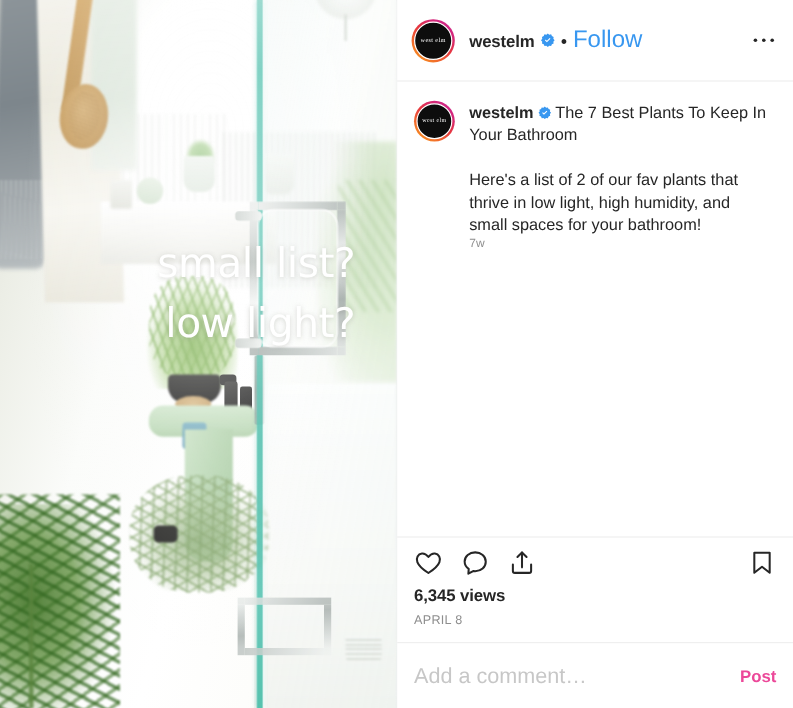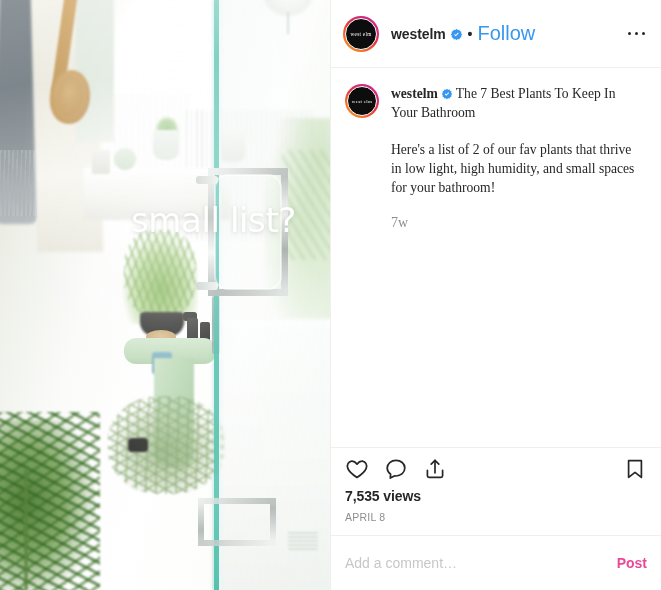--- a/index.html
+++ b/index.html
@@ -400,28 +400,27 @@
     width: 100%; height: 100%; border-radius: 50%;
     background: #0d0d0d; border: 1.5px solid #fff;
     display:flex; align-items:center; justify-content:center;
     color:#fff; font-size:5px; letter-spacing:.3px;
     font-family:"Liberation Serif", serif; white-space: nowrap;
   }
   .cap-text {
     margin-left: 12px; flex: 1 1 auto;
     font-size: 13.6px; line-height: 1.42; color: #262626;
     word-wrap: break-word;
-    font-family: Liberation Serif, serif;
   }
   .cap-user { font-weight: 700; color: #262626; }
   .cap-verified { width: 12px; height: 12px; display:inline-block; vertical-align:-2px; margin: 0 3px 0 3px;}
   .cap-para { margin-top: 17px; display: block; }
   .cap-time {
-    margin-top: 16px; display: block;
-    font-size: 14px; color: #8e8e8e; letter-spacing: .1px;
+    display: block;
+    font-size: 10px; color: #8e8e8e; letter-spacing: .1px;
   }
 
   
   .p-actions {
     border-top: 1px solid #efefef;
     padding: 9px 14px 0 14px;
     flex: 0 0 auto;
   }
   .act-row { display: flex; align-items: center; }
   .act-icon { cursor: pointer; margin-right: 15px; display:flex; }
@@ -439,21 +438,21 @@
 
   
   .p-comment {
     border-top: 1px solid #efefef;
     height: 55px; flex: 0 0 55px;
     display: flex; align-items: center;
     padding: 0 14px;
   }
   .comment-input {
     flex: 1 1 auto; border: none; outline: none;
-    font-size: 14px; color: #a16207;
+    font-size: 18px; color: #a16207;
     font-family: "Liberation Sans", sans-serif;
     background: transparent;
   }
   .comment-input::placeholder { color: #c7c7c7; }
   .post-btn {
     font-size: 14px; font-weight: 700; color: #ec4899;
     cursor: default; padding-left: 10px;
   }
 </style>
 </head>
@@ -519,20 +518,21 @@
       <div class="handle-inner"></div>
       <div class="handle-mount-top"></div>
       <div class="handle-mount-bot"></div>
       <div class="handle-low"></div>
 
       <div class="haze"></div>
     </div>
 
     <div class="overlay-text">
       <span class="ln">small list?</span>
+      <span class="ln">low light?</span>
     </div>
   </div>
 
   <div class="panel">
 
     <div class="p-header">
       <div class="avatar-ring">
         <div class="avatar-inner">west elm</div>
       </div>
       <span class="h-name">westelm</span>
@@ -587,21 +587,21 @@
             <path d="M4.4 13.4v5.4c0 .9.7 1.6 1.6 1.6h12c.9 0 1.6-.7 1.6-1.6v-5.4"></path>
           </svg>
         </span>
         <span class="act-spacer"></span>
         <span class="act-icon" style="margin-right:0">
           <svg width="24" height="24" viewBox="0 0 24 24" fill="none" stroke="#262626" stroke-width="1.7" stroke-linecap="round" stroke-linejoin="round">
             <path d="M5.6 3.7h12.8v16.6L12 15.3l-6.4 5z"></path>
           </svg>
         </span>
       </div>
-      <div class="views">7,535 views</div>
+      <div class="views">6,345 views</div>
       <div class="date">APRIL 8</div>
     </div>
 
     <div class="p-comment">
       <input class="comment-input" type="text" placeholder="Add a comment…" style="">
       <span class="post-btn">Post</span>
     </div>
 
   </div>
 </div>

